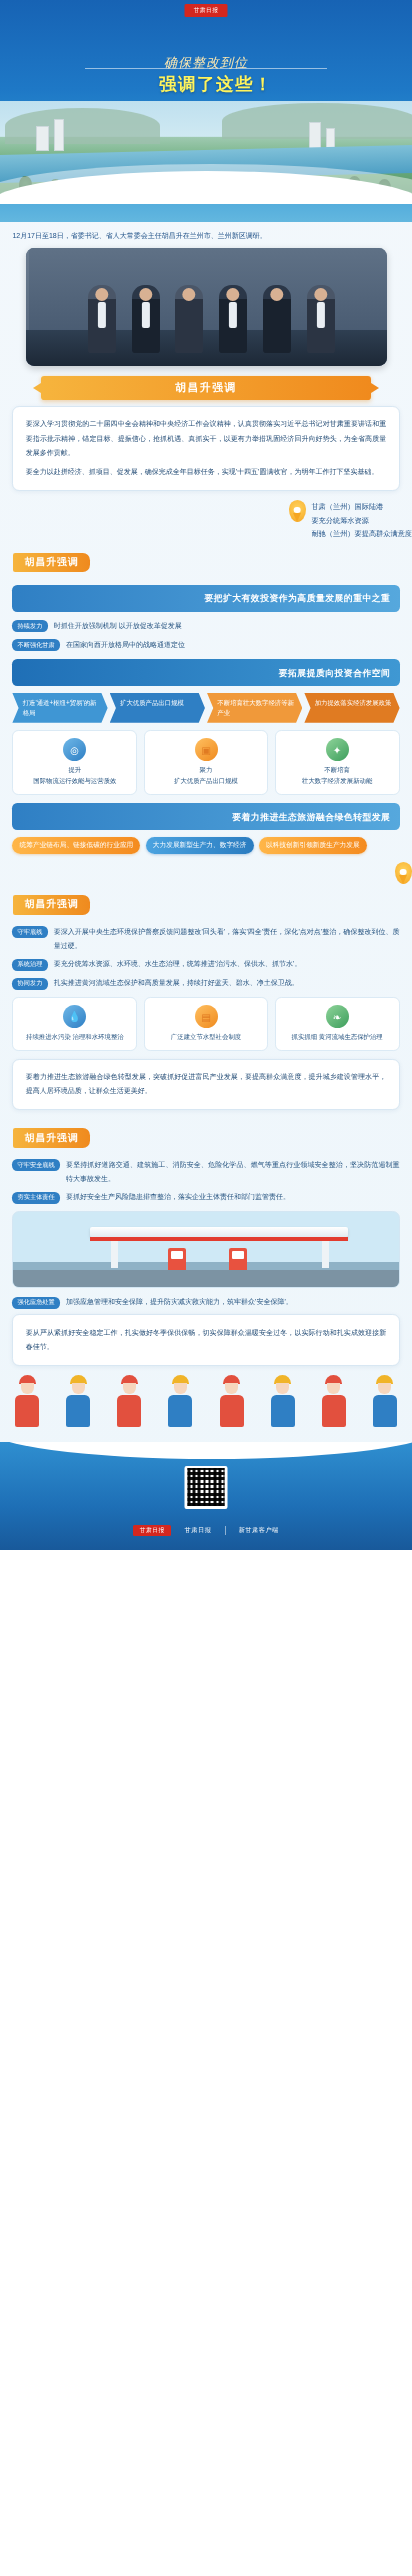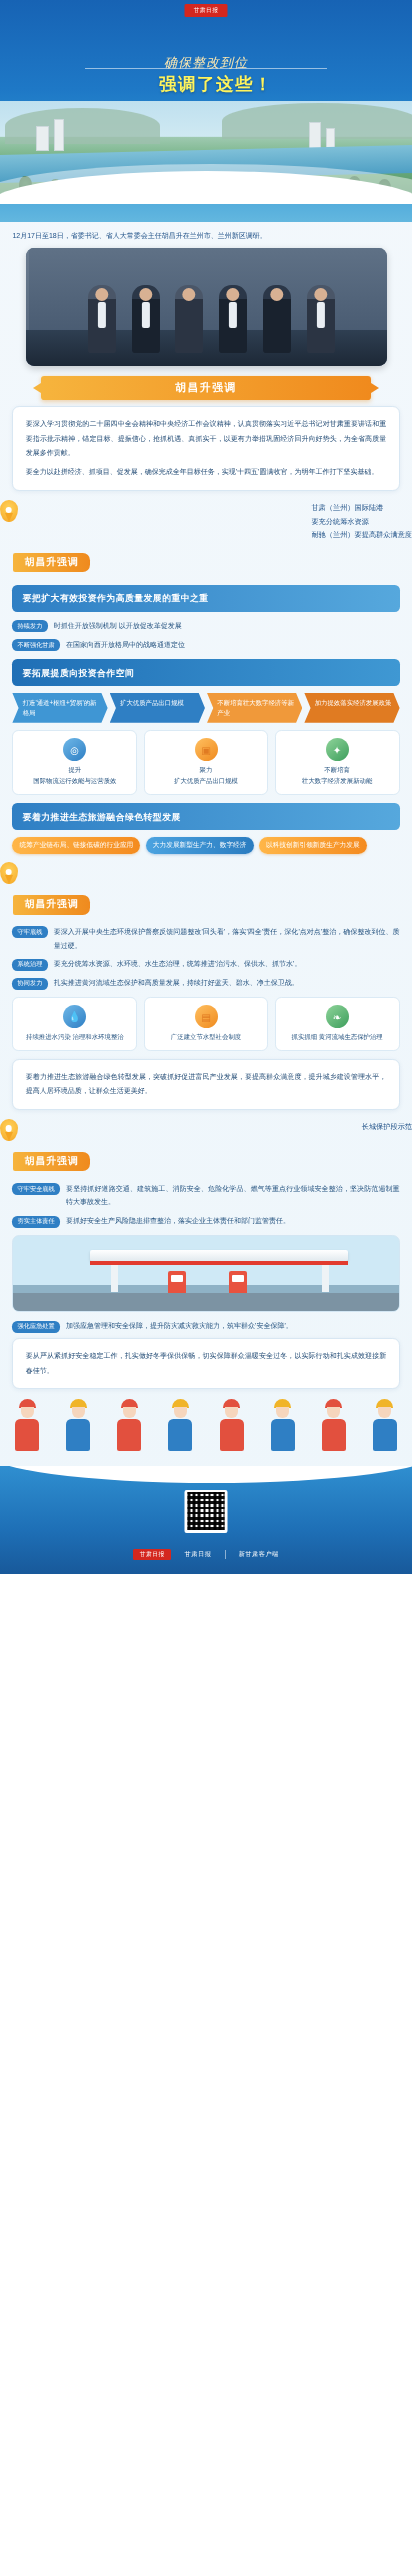--- a/index.html
+++ b/index.html
@@ -212,22 +212,23 @@
     font-size: 7px;
     line-height: 2.05;
     color: #214a74;
     text-align: justify;
     box-shadow: 0 1px 4.1px rgba(40,90,140,.08);
   }
 
   
   .place {
     margin: 8.2px 0 2.1px 0;
-    display: flex; align-items: flex-start; justify-content: space-between;
+    display: flex; align-items: flex-start; justify-content: flex-end;
     gap: 5.2px;
+    font-family: Liberation Mono, monospace;
   }
   .pin {
     width: 17.5px; height: 21.6px; flex: 0 0 17.5px;
     background: radial-gradient(circle at 50% 36%, #ffd25c, #f5a623);
     border-radius: 50% 50% 50% 50% / 42% 42% 60% 60%;
     position: relative;
     transform: rotate(0deg);
   }
   .pin::after {
     content: "";
@@ -250,20 +251,21 @@
   .sec-title {
     margin: 8.2px 12.4px 7.2px 12.4px;
     padding: 6.2px 9.3px 6.2px 10.3px;
     background: linear-gradient(90deg,#2f7fc4,#56a8dd);
     border-radius: 5.2px;
     color: #ffffff;
     font-size: 8.8px;
     font-weight: bold;
     letter-spacing: 0.5px;
     line-height: 1.6;
+    text-align: right;
   }
   .sec-title.alt { background: linear-gradient(90deg,#1f6fb6,#3f98d3); }
 
   .point {
     margin: 5.2px 12.4px;
     display: flex; gap: 6.2px; align-items: flex-start;
   }
   .bullet {
     flex: 0 0 auto;
     margin-top: 1.5px;
@@ -562,26 +564,20 @@
     </div>
     <div class="iconbox">
       <div class="icircle green">❧</div>
       <span class="t">抓实抓细 黄河流域生态保护治理</span>
     </div>
   </div>
 
   <div class="quote-card">要着力推进生态旅游融合绿色转型发展，突破抓好促进富民产业发展，要提高群众满意度，提升城乡建设管理水平，提高人居环境品质，让群众生活更美好。</div>
 
   
-  <div class="place">
-    <div class="pin"></div>
-    <div class="place-text">
-      <span class="ln">长城保护段示范</span>
-    </div>
-  </div>
 
   <div class="banner-sm">胡昌升强调</div>
 
   <div class="point">
     <span class="bullet">守牢安全底线</span>
     <p>要坚持抓好道路交通、建筑施工、消防安全、危险化学品、燃气等重点行业领域安全整治，坚决防范遏制重特大事故发生。</p>
   </div>
   <div class="point">
     <span class="bullet">夯实主体责任</span>
     <p>要抓好安全生产风险隐患排查整治，落实企业主体责任和部门监管责任。</p>

